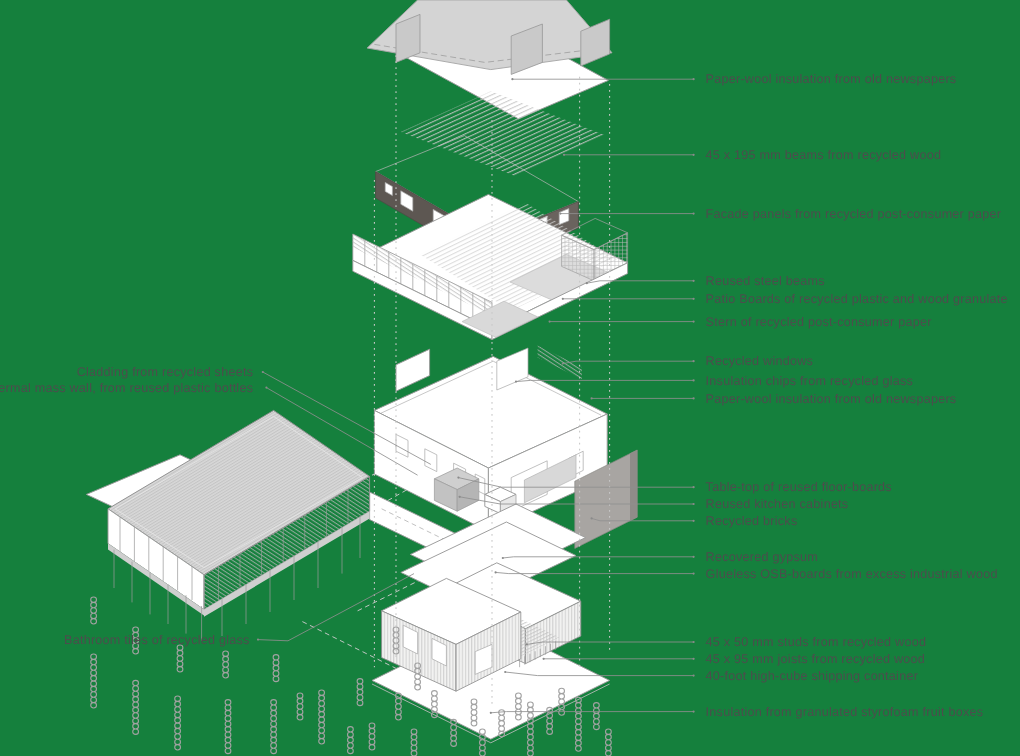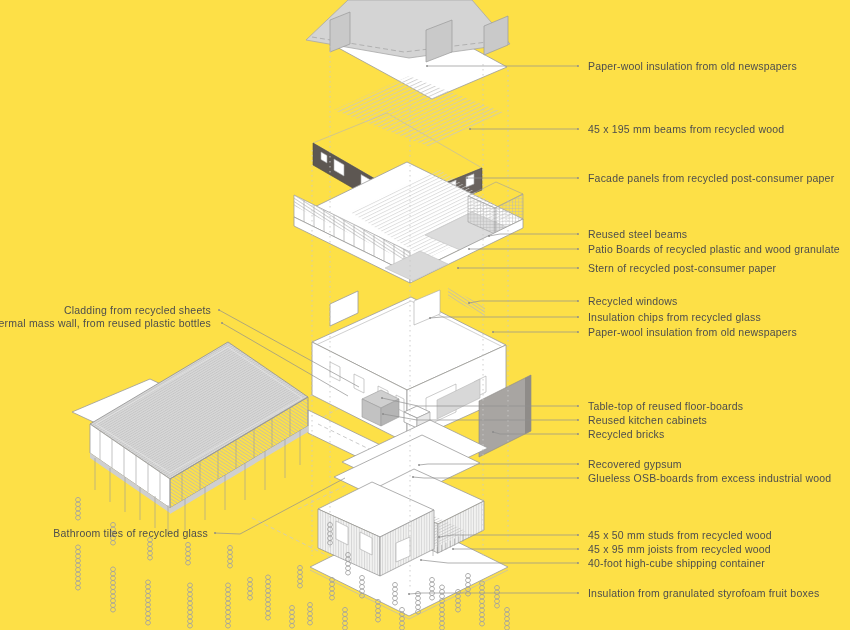--- a/index.html
+++ b/index.html
@@ -1,16 +1,16 @@
 <!DOCTYPE html>
 <html><head>
 <meta charset="utf-8">
 <style>
   html,body{margin:0;padding:0;background:#fff;}
-  .stage{position:relative;width:850px;height:630px;background:#fde047;overflow:hidden;}
+  .stage{position:relative;width:850px;height:630px;background:#15803d;overflow:hidden;}
   svg{display:block;}
   .lbl{font-family:"Liberation Sans",sans-serif;font-size:10.5px;fill:#4d4d4d;letter-spacing:.2px;}
   .lblL{text-anchor:end;}
   .ldr{fill:none;stroke:#8f8f8f;stroke-width:.7;marker-start:url(#dot);marker-end:url(#dot);}
   .ldrs{marker-end:none;}
   .guide{stroke:#c8c8c8;stroke-width:.9;stroke-dasharray:1.5 3.5;fill:none;}
   .proj{stroke:#c9c9c9;stroke-width:.8;stroke-dasharray:4 3;fill:none;}
   .ln{fill:none;stroke:#9a9a9a;stroke-width:.8;stroke-linejoin:round;}
   .lnl{fill:none;stroke:#bcbcbc;stroke-width:.7;}
   .wfill{fill:#fff;stroke:#9a9a9a;stroke-width:.8;stroke-linejoin:round;}

